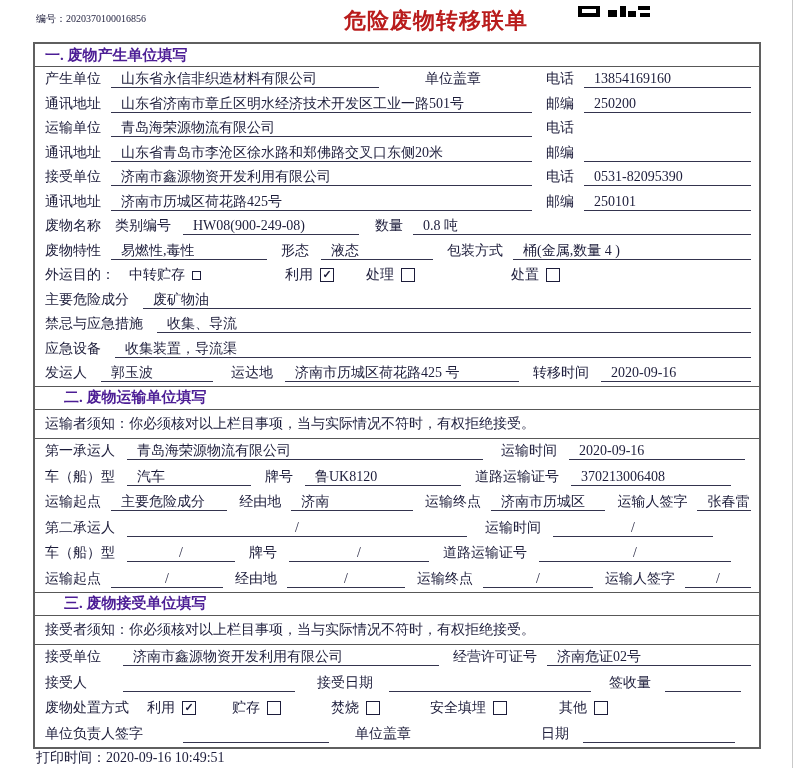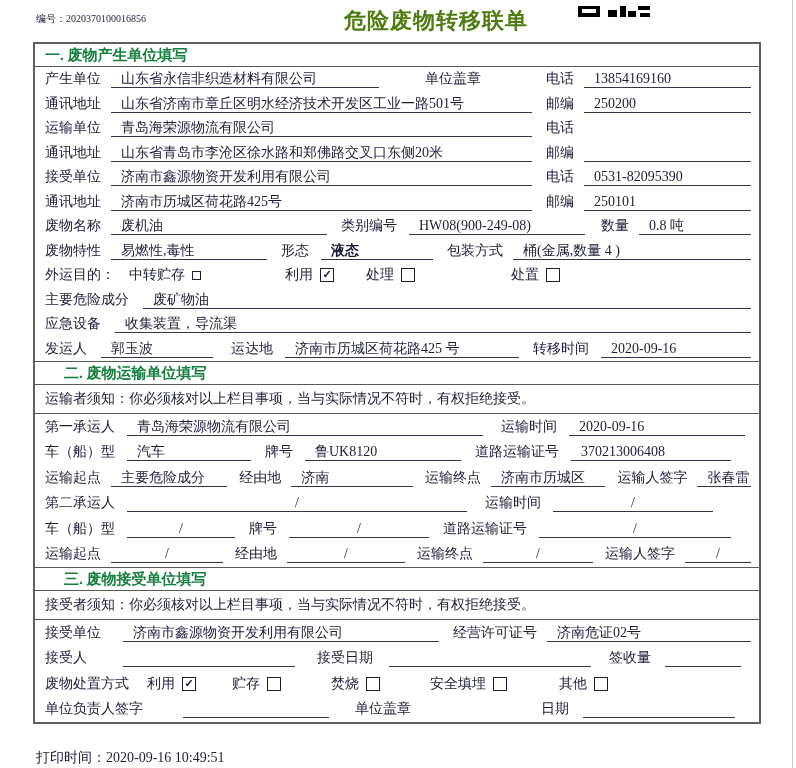--- a/index.html
+++ b/index.html
@@ -7,27 +7,27 @@
     position:relative; width:796px; height:768px; background:#ffffff;
     font-family:"Liberation Serif","DejaVu Serif",serif;
     color:#1c1c3a; font-size:14px; overflow:hidden;
   }
   .page-edge { position:absolute; top:0; bottom:0; right:3px; width:1px; background:#c9c9c9; }
 
   
   .hdr { position:absolute; top:6px; left:0; right:0; height:34px; }
   .doc-no { position:absolute; left:36px; top:6px; font-size:10px; }
   .doc-title { position:absolute; left:0; right:0; top:0; text-align:center; padding-left:76px;
-               font-size:22px; font-weight:bold; letter-spacing:1px; color:#4d7c0f; }
+               font-size:22px; font-weight:bold; letter-spacing:1px; color:#b91c1c; }
   .qr { position:absolute; left:578px; top:0; width:72px; height:11px; }
 
   
   .tbl { position:absolute; left:33px; top:42px; width:724px; border:2px solid #5f5f5f; background:#fff; }
   .sec-h { height:22px; display:flex; align-items:center; padding-left:10px;
-           font-weight:bold; font-size:15px; color:#15803d; border-bottom:1.5px solid #585858; }
+           font-weight:bold; font-size:15px; color:#4c1d95; border-bottom:1.5px solid #585858; }
   .sec-h.mid { border-top:1.5px solid #585858;padding-left:29px; }
   .note-row { height:28px; display:flex; align-items:center; padding-left:10px;
               border-bottom:1px solid #585858; }
   .row { display:flex; align-items:center; padding:0 8px 0 10px; height:24.5px; }
   .s2 .row, .s3 .row { height:25.5px; }
   .lbl { white-space:nowrap; flex-shrink:0; }
   .uv { border-bottom:1px solid #34344e; padding:0 6px 0 10px; white-space:nowrap;
         overflow:hidden; min-height:17px; line-height:17px; }
   .uv.c { text-align:center; padding:0; }
   .grow { flex:1 1 auto; }
@@ -122,32 +122,31 @@
         <span class="lbl">通讯地址</span>
         <span class="uv grow" style="margin-left:10px; margin-right:14px;">济南市历城区荷花路425号</span>
         <span class="rgroup">
           <span class="lbl">邮编</span>
           <span class="uv">250101</span>
         </span>
       </div>
 
       <div class="row">
         <span class="lbl">废物名称</span>
-        <span class="uv" style="width:200px; margin-left:10px;">废机油</span>
         <span class="lbl" style="margin-left:14px;">类别编号</span>
         <span class="uv" style="width:160px; margin-left:12px;">HW08(900-249-08)</span>
         <span class="lbl" style="margin-left:16px;">数量</span>
         <span class="uv grow" style="margin-left:10px;">0.8 吨</span>
       </div>
 
       <div class="row">
         <span class="lbl">废物特性</span>
         <span class="uv" style="width:140px; margin-left:10px;">易燃性,毒性</span>
         <span class="lbl" style="margin-left:14px;">形态</span>
-        <span class="uv" style="width:96px; margin-left:12px;font-weight:bold;">液态</span>
+        <span class="uv" style="width:96px; margin-left:12px;">液态</span>
         <span class="lbl" style="margin-left:14px;">包装方式</span>
         <span class="uv grow" style="margin-left:10px;">桶(金属,数量 4 )</span>
       </div>
 
       <div class="row">
         <span class="lbl">外运目的：</span>
         <span class="lbl" style="margin-left:14px;">中转贮存</span>
         <span class="cb cb-sm"></span>
         <span class="lbl" style="margin-left:84px;">利用</span>
         <span class="cb checked">✓</span>
@@ -155,20 +154,24 @@
         <span class="cb"></span>
         <span class="lbl" style="margin-left:96px;">处置</span>
         <span class="cb"></span>
       </div>
 
       <div class="row">
         <span class="lbl">主要危险成分</span>
         <span class="uv grow" style="margin-left:14px;">废矿物油</span>
       </div>
 
+      <div class="row">
+        <span class="lbl">禁忌与应急措施</span>
+        <span class="uv grow" style="margin-left:14px;">收集、导流</span>
+      </div>
 
       <div class="row">
         <span class="lbl">应急设备</span>
         <span class="uv grow" style="margin-left:14px;">收集装置，导流渠</span>
       </div>
 
       <div class="row">
         <span class="lbl">发运人</span>
         <span class="uv" style="width:96px; margin-left:14px;">郭玉波</span>
         <span class="lbl" style="margin-left:18px;">运达地</span>

